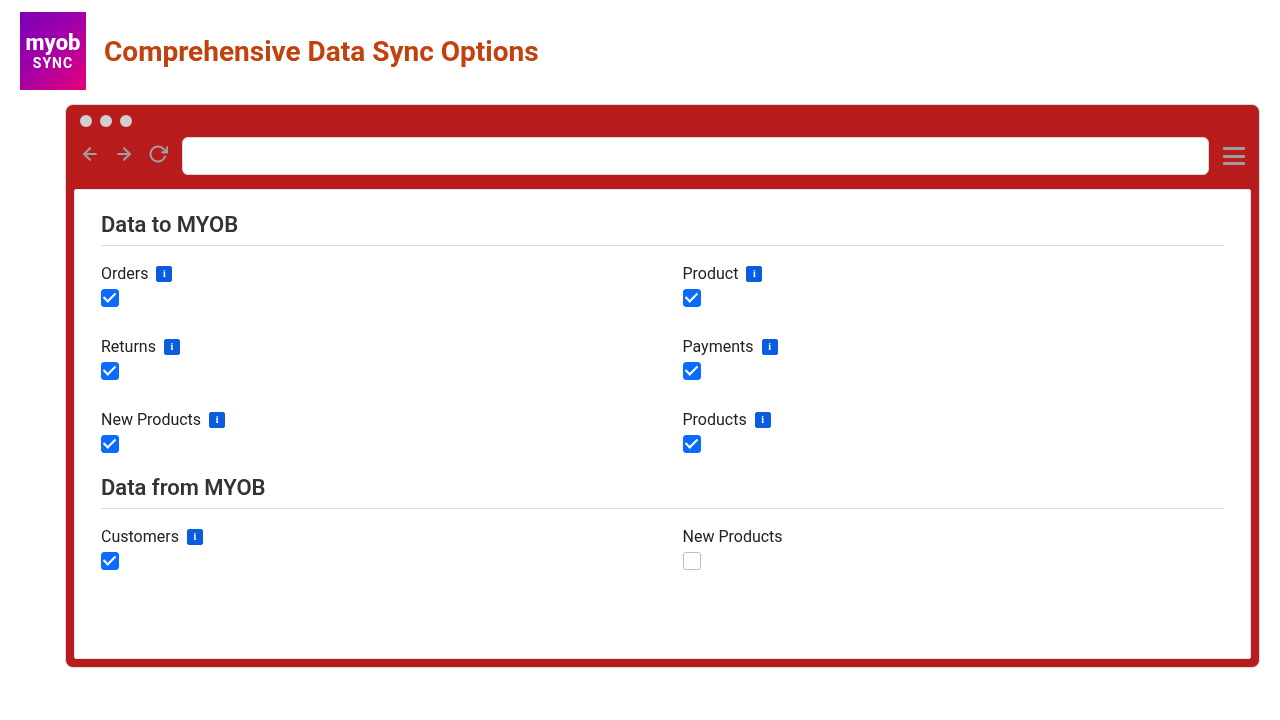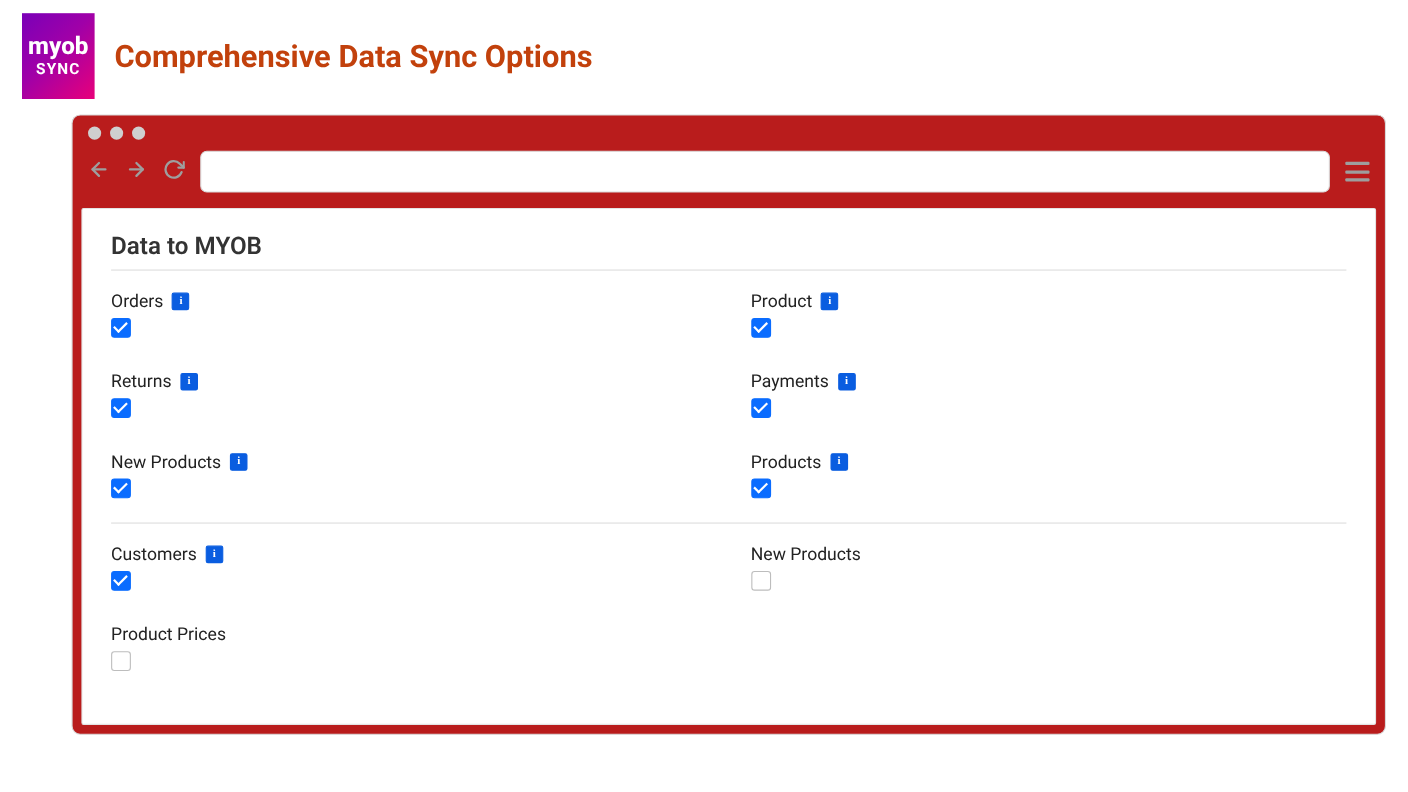--- a/index.html
+++ b/index.html
@@ -247,38 +247,33 @@
         </div>
         <div>
           <div class="field-label">
             <span>Products</span>
             <span class="info-icon">i</span>
           </div>
           <input type="checkbox" class="checkbox" checked="" style="">
         </div>
       </div>
 
+      <h2 class="section-title">Data from MYOB</h2>
       <hr class="hr">
       <div class="grid">
         <div>
           <div class="field-label">
             <span>Customers</span>
             <span class="info-icon">i</span>
           </div>
           <input type="checkbox" class="checkbox" checked="" style="">
         </div>
         <div>
           <div class="field-label">
             <span>New Products</span>
           </div>
           <input type="checkbox" class="checkbox" style="">
         </div>
-        <div>
-          <div class="field-label">
-            <span>Product Prices</span>
-          </div>
-          <input type="checkbox" class="checkbox" style="">
-        </div>
       </div>
 
     </div>
   </div>
 </div>
 
 </body></html>

